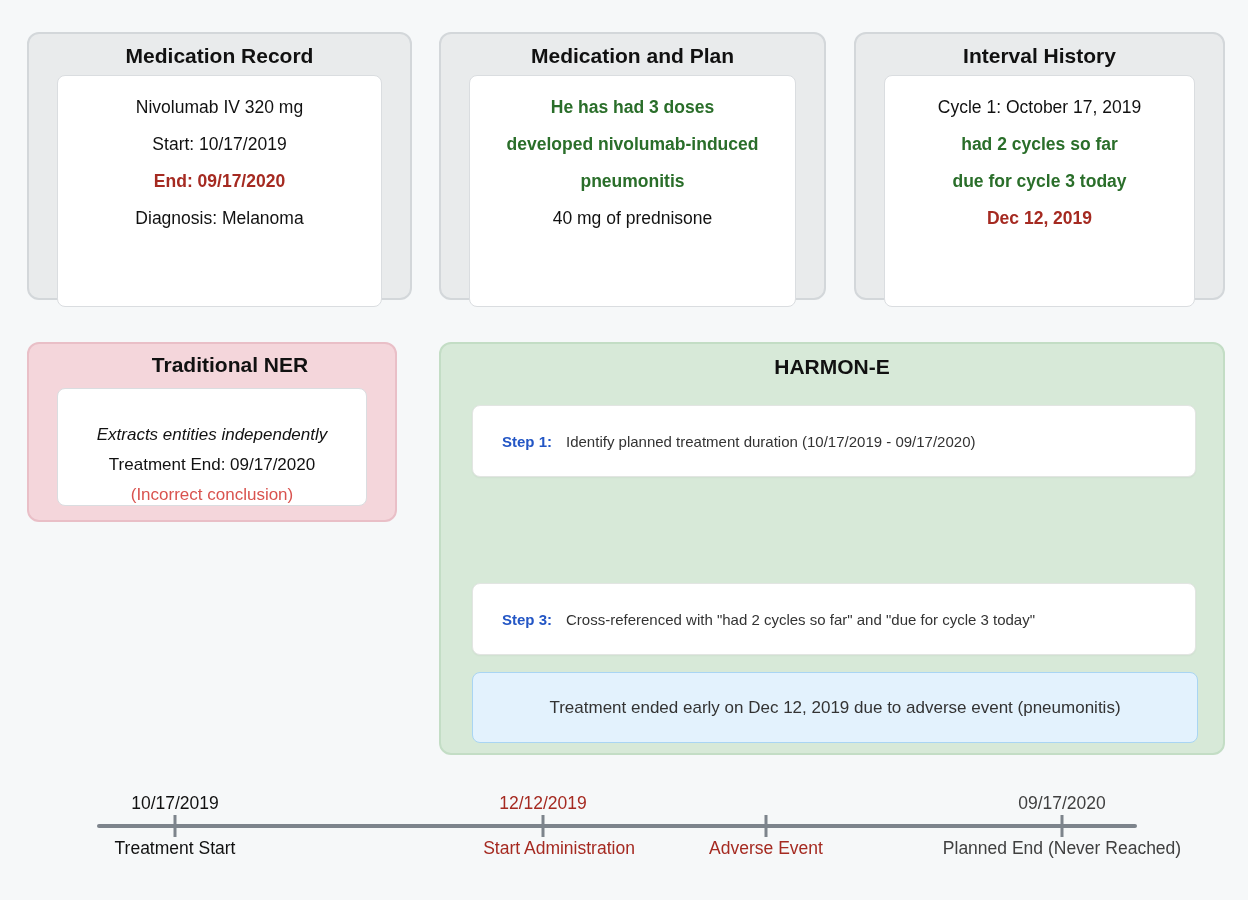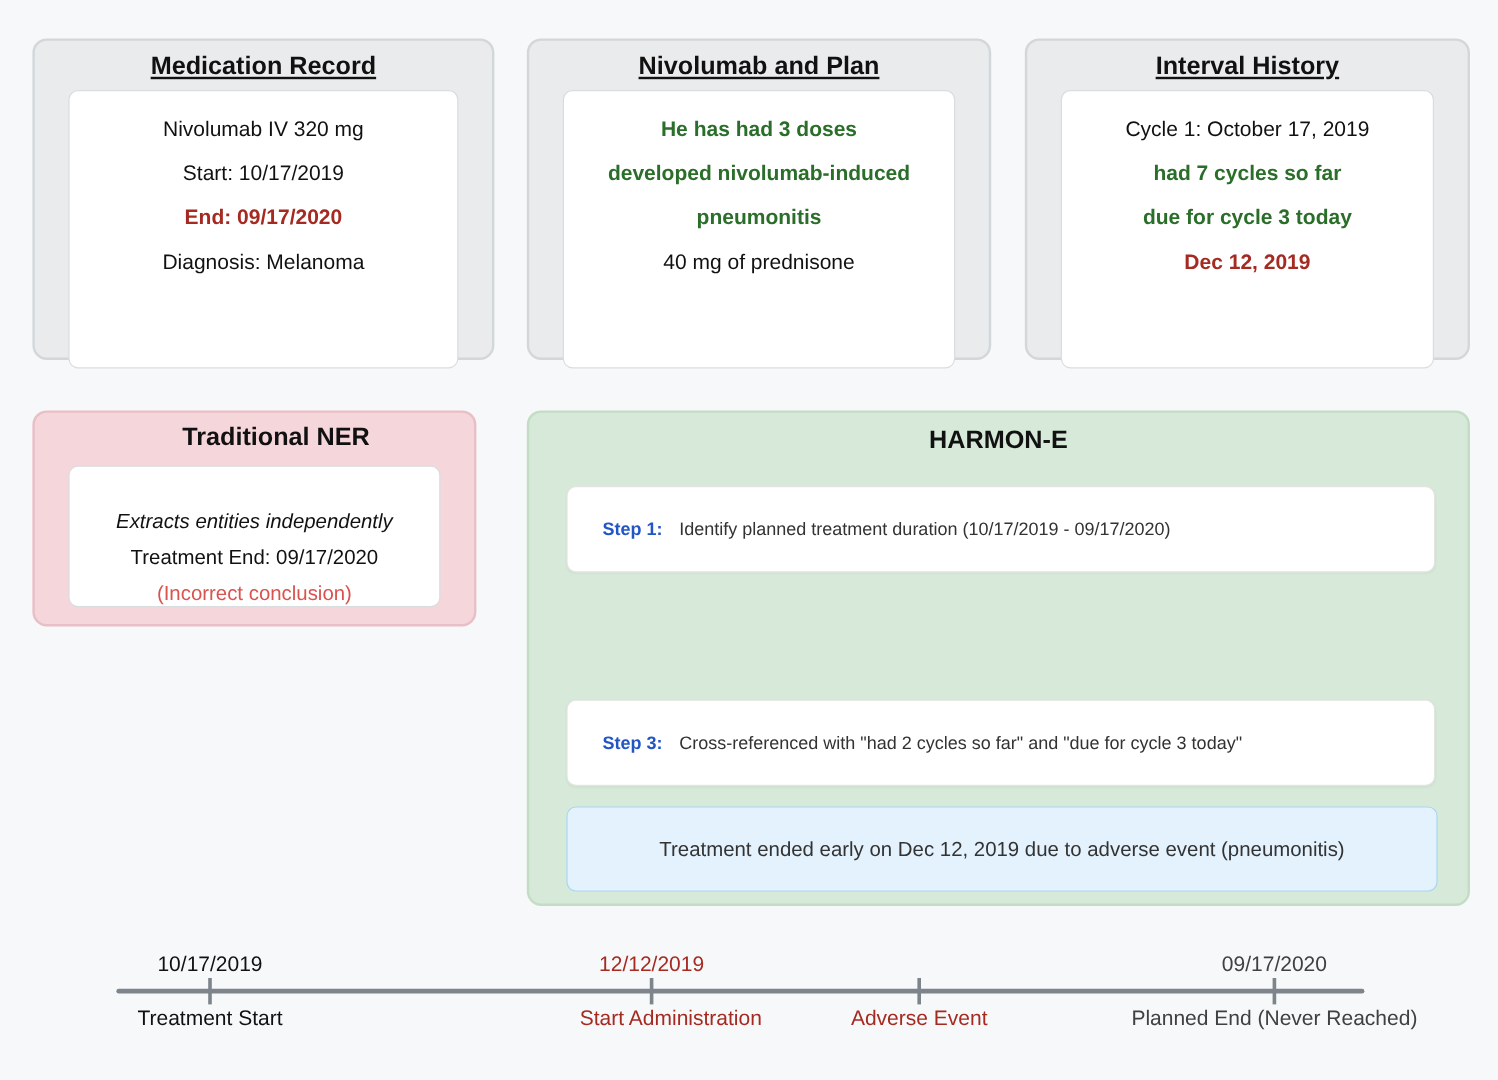--- a/index.html
+++ b/index.html
@@ -8,21 +8,21 @@
     background:#f6f8f9;
     font-family:"Liberation Sans", sans-serif;
     color:#111;
     overflow:hidden;
   }
   
   .card {
     position:absolute; box-sizing:border-box;
     border-radius:12px;
   }
-  .card-gray  { background:#e9ebec; border:2px solid #d3d7da;text-decoration:underline; }
+  .card-gray  { background:#e9ebec; border:2px solid #d3d7da; }
   .card-pink  { background:#f4d6db; border:2px solid #e9bfc7;padding-left:36px; }
   .card-green { background:#d7e9d8; border:2px solid #c3ddc5; }
   .card-title {
     margin:10px 0 0 0; text-align:center;
     font-size:21px; font-weight:bold; color:#111;
   }
   .inner-box {
     position:absolute; left:28px; right:28px;
     background:#ffffff; border:1px solid #dadde0; border-radius:8px;
     box-sizing:border-box; text-align:center;
@@ -83,33 +83,33 @@
   <h2 class="card-title">Medication Record</h2>
   <div class="inner-box top-inner">
     <div class="line">Nivolumab IV 320 mg</div>
     <div class="line">Start: 10/17/2019</div>
     <div class="line t-red-dark">End: 09/17/2020</div>
     <div class="line">Diagnosis: Melanoma</div>
   </div>
 </div>
 
 <div class="card card-gray" style="left:439px; top:32px; width:387px; height:268px;">
-  <h2 class="card-title">Nivolumab and Plan</h2>
+  <h2 class="card-title">Medication and Plan</h2>
   <div class="inner-box top-inner" style="padding-left:20px; padding-right:20px;">
     <div class="line t-green">He has had 3 doses</div>
     <div class="line t-green">developed nivolumab-induced pneumonitis</div>
     <div class="line">40 mg of prednisone</div>
   </div>
 </div>
 
 <div class="card card-gray" style="left:854px; top:32px; width:371px; height:268px;">
   <h2 class="card-title">Interval History</h2>
   <div class="inner-box top-inner">
     <div class="line">Cycle 1: October 17, 2019</div>
-    <div class="line t-green">had 7 cycles so far</div>
+    <div class="line t-green">had 2 cycles so far</div>
     <div class="line t-green">due for cycle 3 today</div>
     <div class="line t-red-dark">Dec 12, 2019</div>
   </div>
 </div>
 
 <div class="card card-pink" style="left:27px; top:342px; width:370px; height:180px;">
   <h2 class="card-title" style="margin-top:9px;">Traditional NER</h2>
   <div class="inner-box ner-inner">
     <div class="line t-italic">Extracts entities independently</div>
     <div class="line">Treatment End: 09/17/2020</div>

